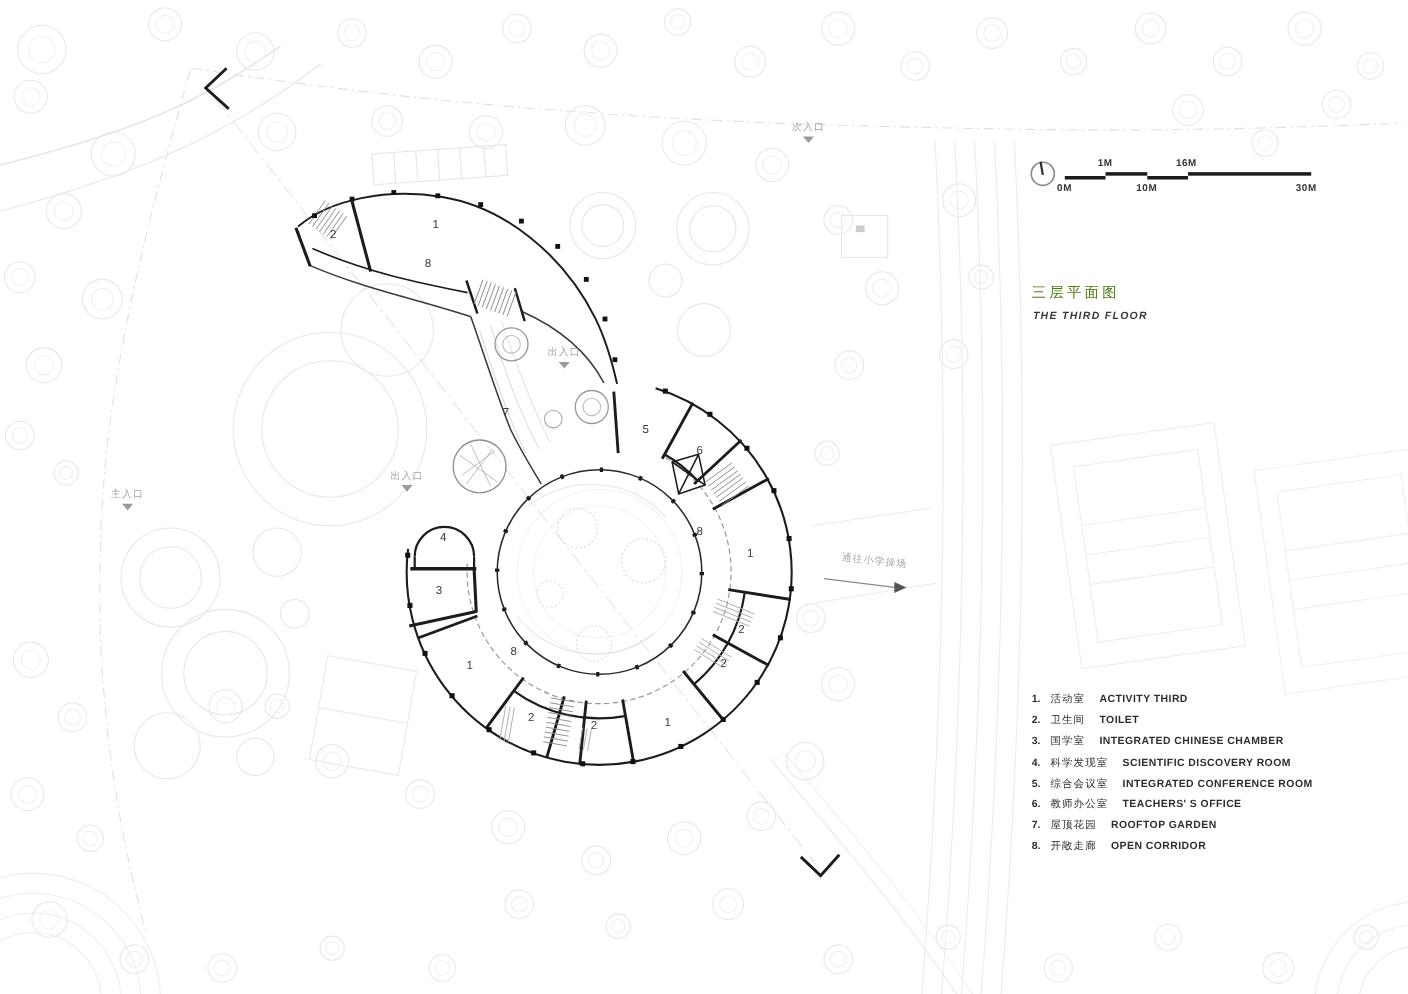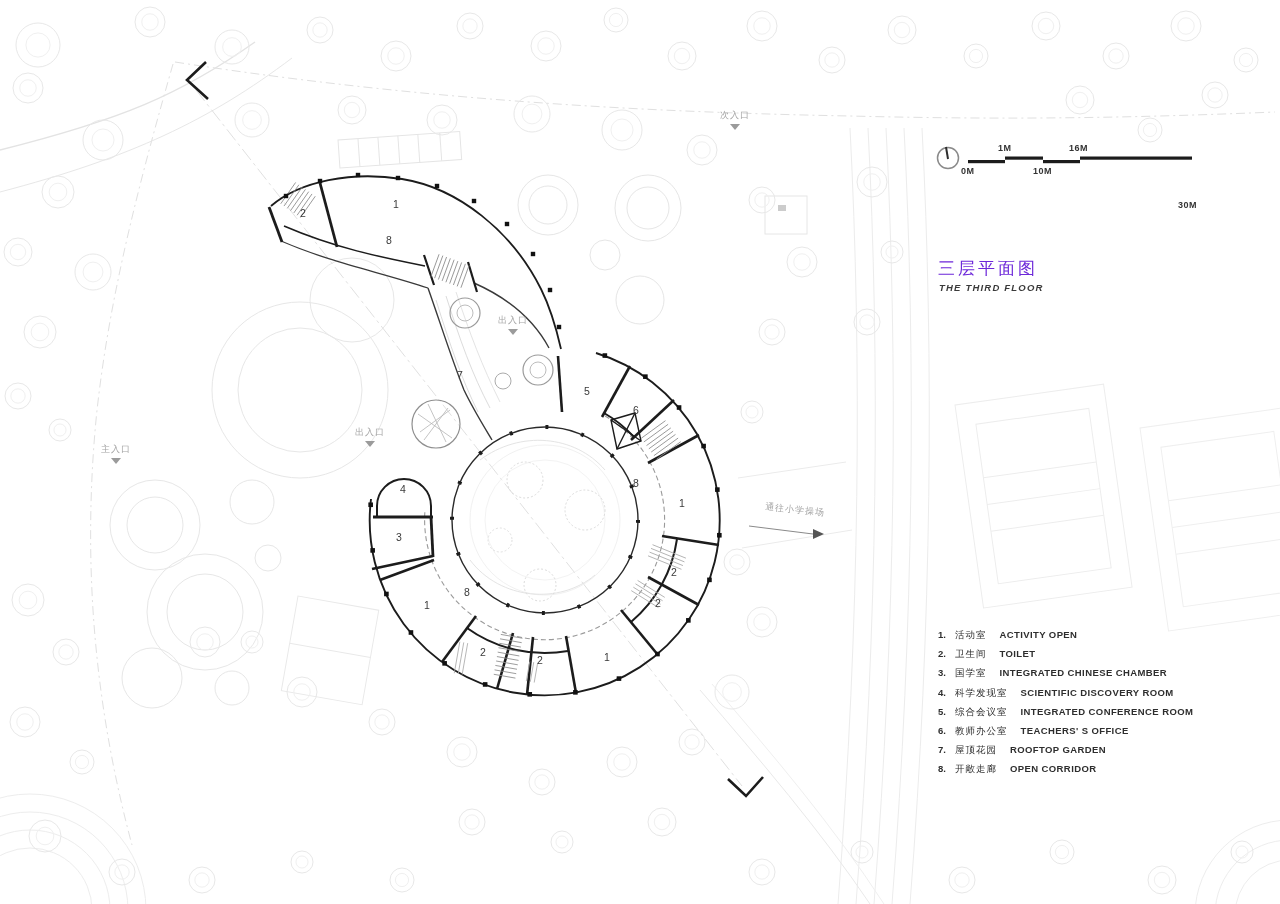--- a/index.html
+++ b/index.html
@@ -1,21 +1,21 @@
 <!DOCTYPE html>
 <html><head>
 <meta charset="utf-8">
 <style>
   html,body{margin:0;padding:0;background:#fff;}
   #stage{position:relative;width:1280px;height:904px;background:#ffffff;overflow:hidden;
          font-family:"Liberation Sans","DejaVu Sans",sans-serif;}
   #drawing{position:absolute;left:0;top:0;}
   .abs{position:absolute;}
   
-  .title-zh{font-size:17px;letter-spacing:3px;color:#6d28d9;font-weight:500;}
+  .title-zh{font-size:13px;letter-spacing:3px;color:#4d7c0f;font-weight:500;}
   .title-en{font-size:9.5px;letter-spacing:1.2px;color:#3a3a3a;font-weight:bold;font-style:italic;}
   .scale-label{font-size:9px;color:#333;font-weight:bold;letter-spacing:.5px;}
   .legend{position:absolute;left:938px;top:629px;}
   .legend-row{display:flex;align-items:baseline;height:19.2px;font-size:9.5px;color:#2e2e2e;}
   .legend-num{width:17px;font-weight:bold;}
   .legend-zh{letter-spacing:1px;}
   .legend-en{margin-left:13px;font-weight:bold;letter-spacing:.4px;}
   
   .entrance{position:absolute;transform:translate(-50%,0);text-align:right;color:#a3a3a3;font-size:9px;letter-spacing:1px;white-space:nowrap;}
   .entrance .tri{display:block;width:0;height:0;margin:2px auto 0;border-left:5px solid transparent;border-right:5px solid transparent;border-top:6px solid #9b9b9b;}
@@ -463,27 +463,27 @@
     </g>
   </svg>
 
   <div class="abs title-zh" style="left:938px;top:257px;">三层平面图</div>
   <div class="abs title-en" style="left:939px;top:282px;">THE THIRD FLOOR</div>
 
   <span class="abs scale-label" style="left:961px;top:166px;">0M</span>
   <span class="abs scale-label" style="left:998px;top:143px;">1M</span>
   <span class="abs scale-label" style="left:1033px;top:166px;">10M</span>
   <span class="abs scale-label" style="left:1069px;top:143px;">16M</span>
-  <span class="abs scale-label" style="left:1178px;top:166px;margin-top:34px;">30M</span>
+  <span class="abs scale-label" style="left:1178px;top:166px;">30M</span>
 
   <div class="legend">
     <div class="legend-row">
         <span class="legend-num">1.</span>
         <span class="legend-zh">活动室</span>
-        <span class="legend-en">ACTIVITY OPEN</span>
+        <span class="legend-en">ACTIVITY THIRD</span>
       </div>
     <div class="legend-row">
         <span class="legend-num">2.</span>
         <span class="legend-zh">卫生间</span>
         <span class="legend-en">TOILET</span>
       </div>
     <div class="legend-row">
         <span class="legend-num">3.</span>
         <span class="legend-zh">国学室</span>
         <span class="legend-en">INTEGRATED CHINESE CHAMBER</span>

